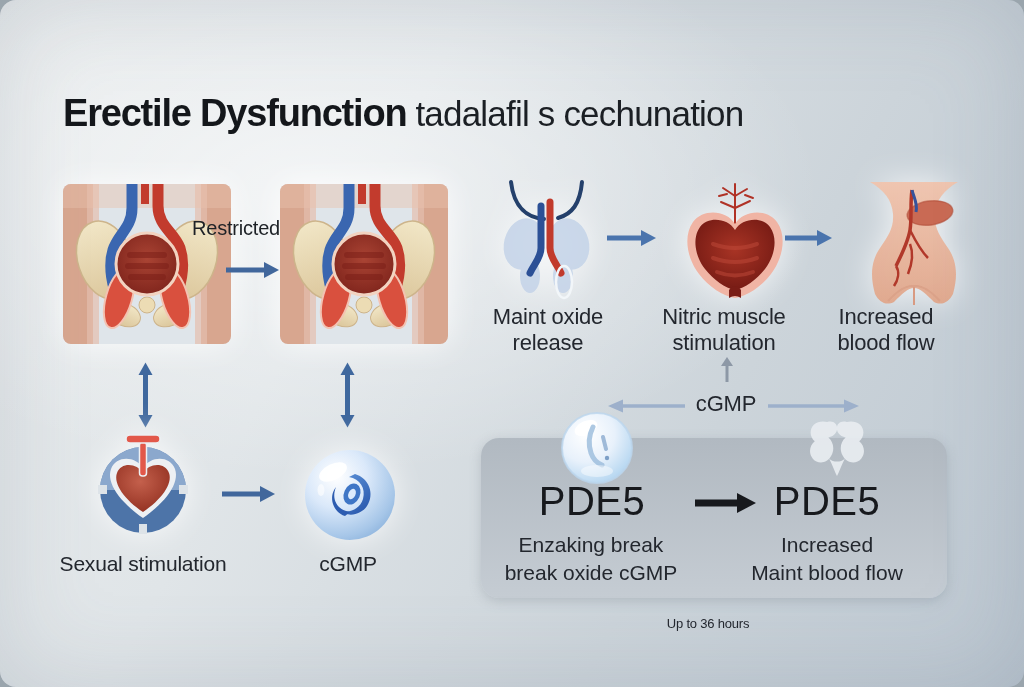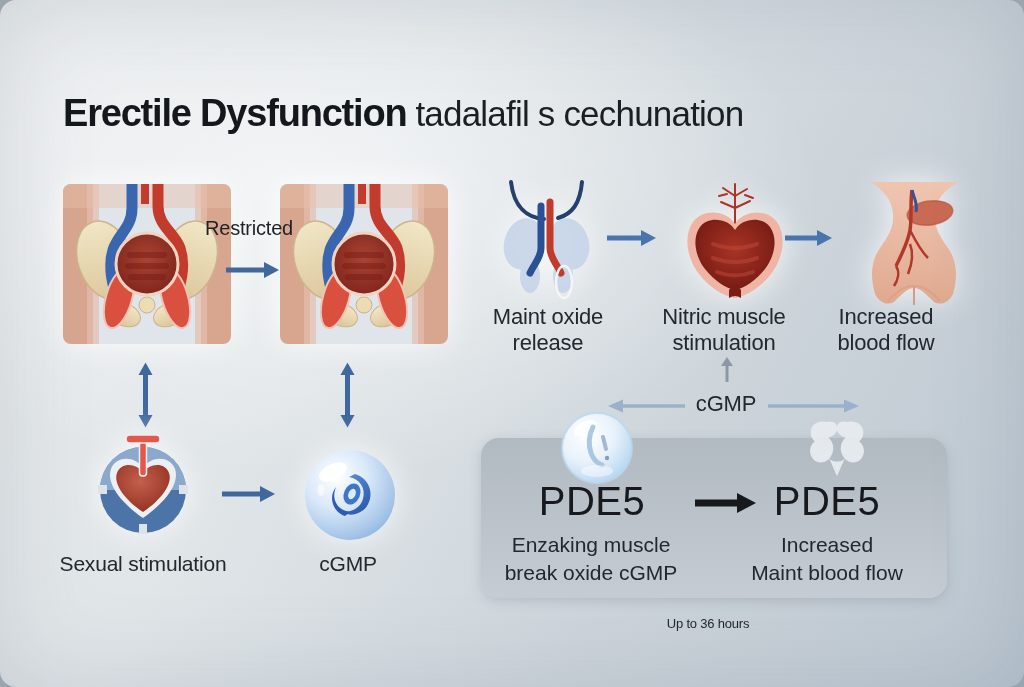--- a/index.html
+++ b/index.html
@@ -10,21 +10,21 @@
       linear-gradient(118deg,#e9eced 0%,#e0e5e8 34%,#ccd4da 68%,#bcc7d1 100%); border-radius: 16px;}
   #stage::after{content:"";position:absolute;inset:0;box-shadow:inset 0 0 95px rgba(96,112,128,.20);pointer-events:none;}
   .abs{position:absolute;}
   .halo{filter:drop-shadow(0 0 16px rgba(255,255,255,.8));}
   .lbl{color:#23272e;text-align:center;letter-spacing:-.2px;}
   #title{left:63px;top:92px;white-space:nowrap;color:#14171b;}
   #title .b{font-weight:bold;font-size:38px;letter-spacing:-1.2px;}
   #title .r{font-weight:normal;font-size:35px;margin-left:9px;letter-spacing:-.8px;color:#1b1f24;}
   #pelvis1{left:63px;top:184px;width:168px;height:160px;}
   #pelvis2{left:280px;top:184px;width:168px;height:160px;}
-  #restricted{left:197px;top:217px;width:104px;font-size:20px;font-weight:500;color:#1d2126;}
+  #restricted{left:184px;top:217px;width:104px;font-size:20px;font-weight:500;color:#1d2126;}
   #arr-restricted{left:224px;top:260px;width:56px;height:20px;}
   #varr1{left:138px;top:362px;width:15px;height:66px;}
   #varr2{left:340px;top:362px;width:15px;height:66px;}
   #stim{left:98px;top:430px;width:90px;height:104px;}
   #arr-stim{left:220px;top:483px;width:56px;height:22px;}
   #cgmp-sphere{left:303px;top:448px;width:94px;height:94px;}
   #lbl-stim{left:36px;top:552px;width:214px;font-size:21px;}
   #lbl-cgmp-left{left:293px;top:552px;width:110px;font-size:21px;}
   #no-icon{left:494px;top:176px;width:105px;height:128px;}
   #arr-p1{left:605px;top:228px;width:52px;height:20px;}
@@ -306,21 +306,21 @@
   <svg id="molecule" class="abs" viewBox="0 0 64 60">
       <use href="#sym-molecule"></use>
     </svg>
   <div id="pde5-l" class="abs pde5title">PDE5</div>
   <svg id="arr-black" class="abs" viewBox="0 0 64 26">
     <line x1="2" y1="13" x2="46" y2="13" stroke="#17191d" stroke-width="7"></line>
       <polygon points="44,3 63,13 44,23" fill="#17191d"></polygon>
   </svg>
   <div id="pde5-r" class="abs pde5title">PDE5</div>
   <div id="pde5-l-sub" class="abs pde5sub">
-    <div>Enzaking muscle</div>
+    <div>Enzaking break</div>
     <div>break oxide cGMP</div>
   </div>
   <div id="pde5-r-sub" class="abs pde5sub">
     <div>Increased</div>
     <div>Maint  blood flow</div>
   </div>
   <div id="duration" class="abs lbl">Up to 36 hours</div>
 
 </div>
 

